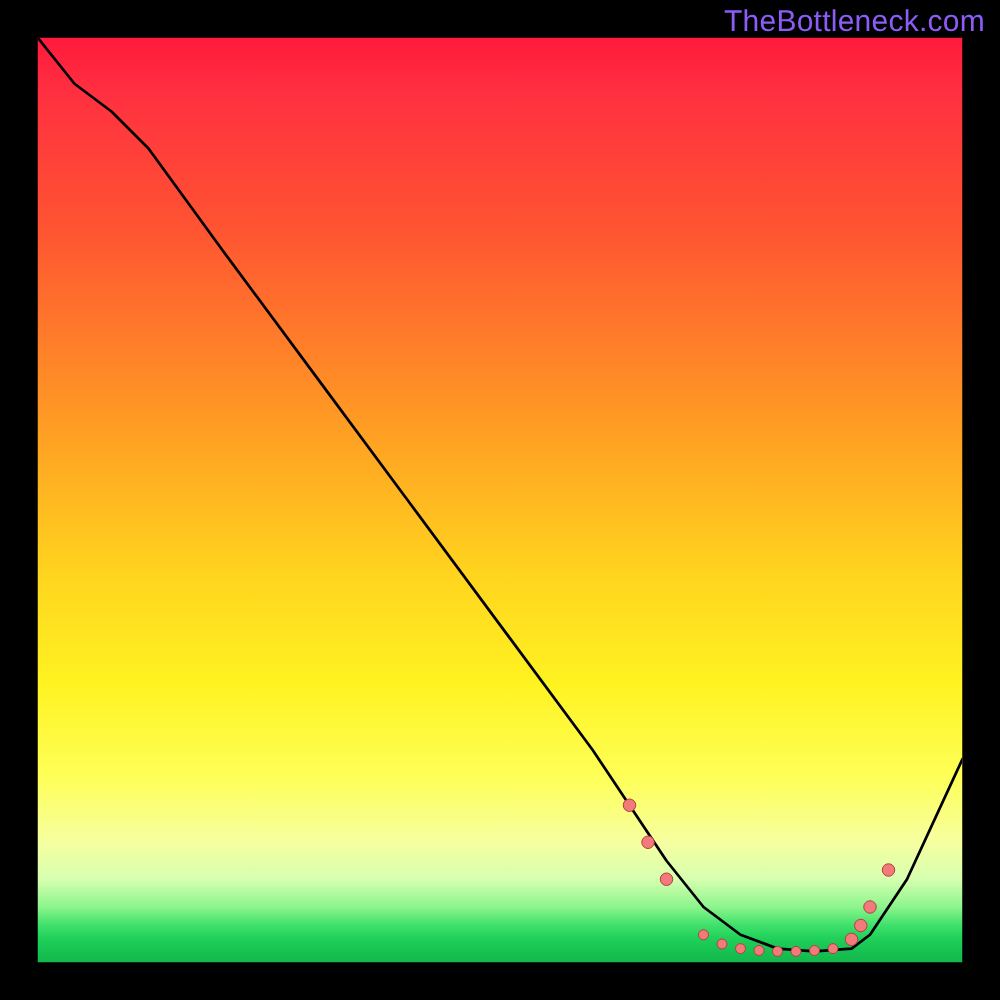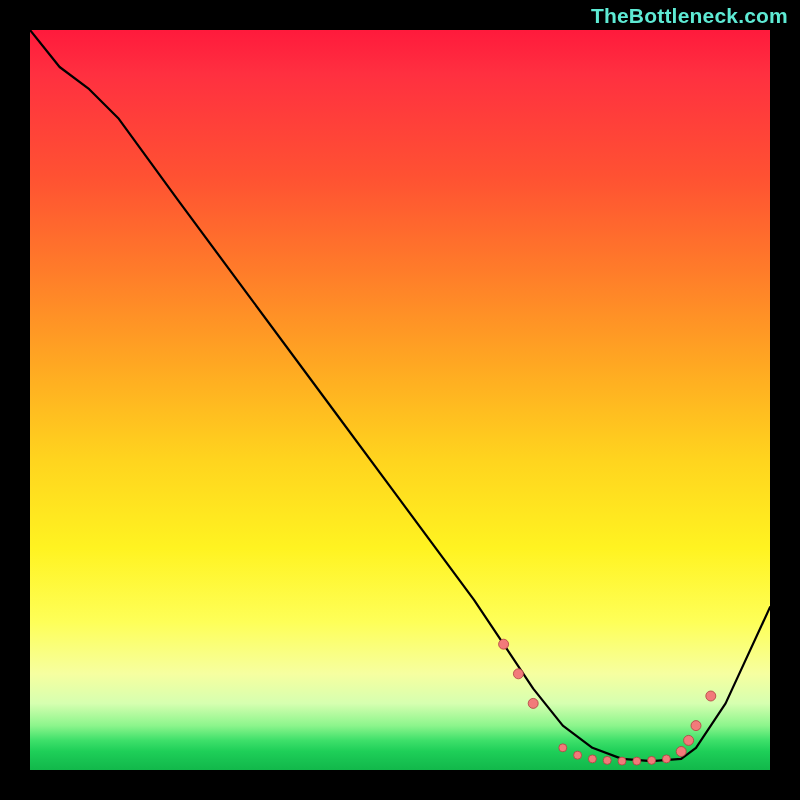--- a/index.html
+++ b/index.html
@@ -14,23 +14,23 @@
   .outer {
     width: 800px;
     height: 800px;
     background: #000;
     position: relative;
   }
   .watermark {
     position: absolute;
     top: 4px;
     right: 12px;
-    color: #5eead4;
-    font-size: 21px;
-    font-weight: 700;
+    color: #8b5cf6;
+    font-size: 24px;
+    font-weight: 400;
     letter-spacing: 0.2px;
     z-index: 4;
   }
   .plot {
     position: absolute;
     left: 30px;
     top: 30px;
     width: 740px;
     height: 740px;
     overflow: hidden;

